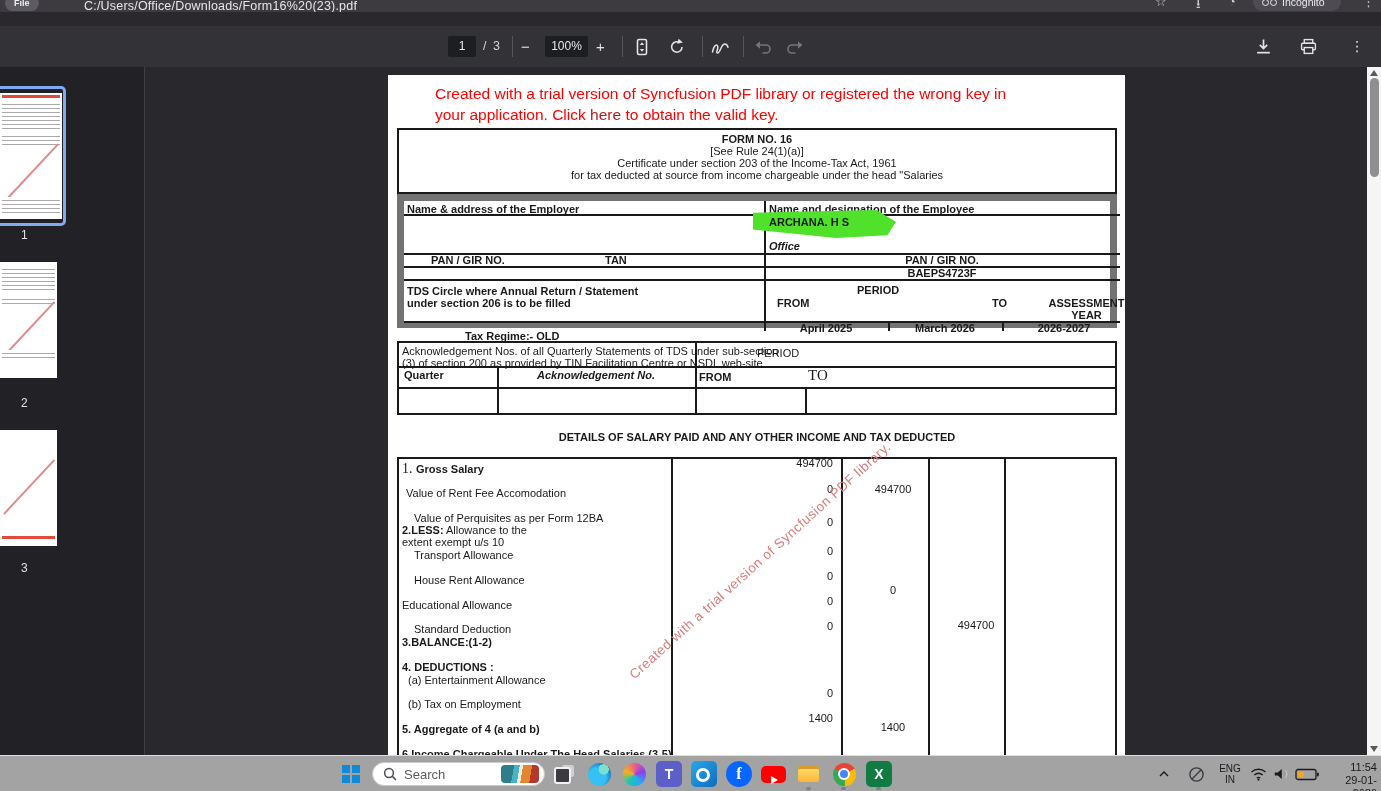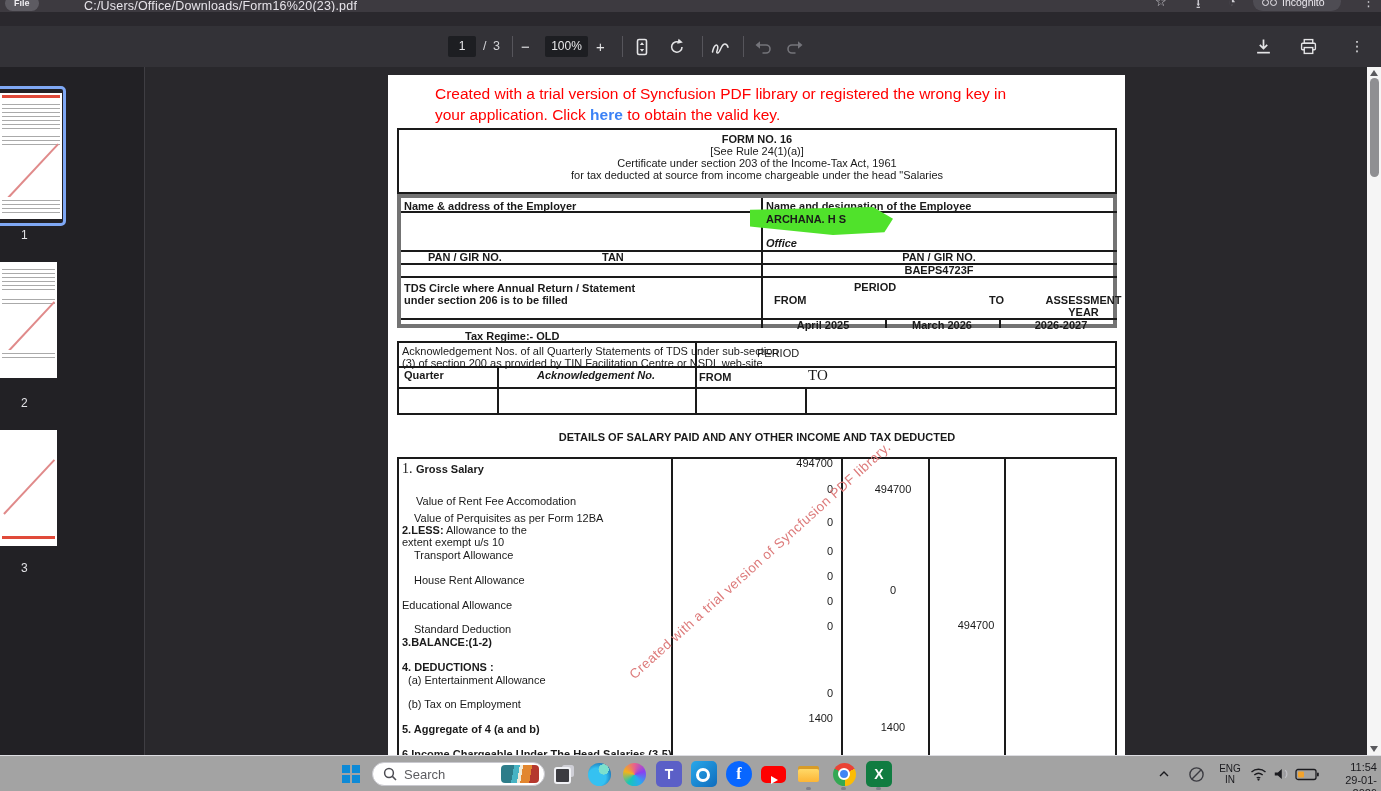--- a/index.html
+++ b/index.html
@@ -52,21 +52,21 @@
   .banner1{position:absolute;left:47px;top:10px;font-size:15.5px;width:660px;}
   .banner2{position:absolute;left:47px;top:31px;font-size:15.5px;}
   .hdr-box{position:absolute;left:9px;top:53px;width:720px;height:66px;border:2px solid #1a1a1a;text-align:center;}
   .hdr-box div{width:100%;}
   .abs{position:absolute;white-space:nowrap;}
   .b{font-weight:bold;}
   .ctr{text-align:center;}
   .hline{position:absolute;height:1.5px;background:#1a1a1a;}
   .vline{position:absolute;width:1.5px;background:#1a1a1a;}
 
-  .emp-table{position:absolute;left:9px;top:119px;width:720px;height:134px;border:4px solid #737373;}
+  .emp-table{position:absolute;left:9px;top:119px;width:720px;height:134px;border:7px solid #737373;}
   .ack-table{position:absolute;left:9px;top:266px;width:720px;height:74px;border:2px solid #1a1a1a;}
   .salary-table{position:absolute;left:9px;top:382px;width:720px;height:298px;
                 border:2px solid #1a1a1a;border-bottom:none;}
   .highlight{position:absolute;left:349px;top:9px;width:143px;height:28px;
              clip-path:polygon(0% 10%,86% 0%,100% 42%,94% 90%,58% 100%,0% 70%);}
   .serif{font-family:"Liberation Serif",serif;font-size:14px;}
   .watermark{position:absolute;left:172px;top:478px;width:400px;text-align:center;
              transform:rotate(-42deg);transform-origin:50% 50%;
              font-size:13.5px;letter-spacing:.5px;white-space:nowrap;}
   .srow{position:absolute;white-space:nowrap;}
@@ -203,21 +203,21 @@
       <div class="thumb-page" style="left:0;top:363px;width:57px;height:116px;">
         <div class="t-diag" style="left:-8px;top:56px;width:74px;"></div>
         <div class="t-redtop" style="top:106px;"></div>
       </div>
       <div class="thumb-label" style="left:21px;top:494px;">3</div>
     </div>
     <div class="v-divider"></div>
 
     <div class="pdf-page">
       <div class="banner1" style="color: rgb(255, 0, 0);">Created with a trial version of Syncfusion PDF library or registered the wrong key in</div>
-      <div class="banner2" style="color: rgb(255, 0, 0);"><span>your application. Click </span><span id="banner-link" style="color: #3b82f6; font-weight: bold;">here</span><span> to obtain the valid key.</span></div>
+      <div class="banner2" style="color: rgb(255, 0, 0);"><span>your application. Click </span><span id="banner-link" style="color: #b91c1c;">here</span><span> to obtain the valid key.</span></div>
 
       <div class="hdr-box">
         <div class="b" style="margin-top:3px;">FORM NO. 16</div>
         <div>[See Rule 24(1)(a)]</div>
         <div>Certificate under section 203 of the Income-Tax Act, 1961</div>
         <div>for tax deducted at source from income chargeable under the head "Salaries</div>
       </div>
 
       <div class="emp-table">
         <div class="hline" style="left:0;top:13px;width:716px;"></div>
@@ -270,21 +270,21 @@
       <div class="abs b ctr" style="left:9px;top:356px;width:720px;">DETAILS OF SALARY PAID AND ANY OTHER INCOME AND TAX DEDUCTED</div>
 
       <div class="salary-table">
         <div class="vline" style="left:272px;top:0;height:296px;"></div>
         <div class="vline" style="left:442px;top:0;height:296px;"></div>
         <div class="vline" style="left:529px;top:0;height:296px;"></div>
         <div class="vline" style="left:605px;top:0;height:296px;"></div>
       </div>
       <div id="salary-layer">
           <div class="srow" style="left: 14px; top: 386px;"><span class="serif">1. </span><b>Gross Salary</b></div>
-          <div class="srow" style="left: 28px; top: 412px; margin-top: 8px;">Value of Rent Fee Accomodation</div>
+          <div class="srow" style="left: 18px; top: 412px;">Value of Rent Fee Accomodation</div>
           <div class="srow" style="left: 26px; top: 437px;">Value of Perquisites as per Form 12BA</div>
           <div class="srow" style="left: 14px; top: 449px;"><b>2.LESS:</b> Allowance to the</div>
           <div class="srow" style="left: 14px; top: 461px;">extent exempt u/s 10</div>
           <div class="srow" style="left: 26px; top: 474px;">Transport Allowance</div>
           <div class="srow" style="left: 26px; top: 499px;">House Rent Allowance</div>
           <div class="srow" style="left: 14px; top: 524px;">Educational Allowance</div>
           <div class="srow" style="left: 26px; top: 548px;">Standard Deduction</div>
           <div class="srow" style="left: 14px; top: 561px;"><b>3.BALANCE:(1-2)</b></div>
           <div class="srow" style="left: 14px; top: 586px;"><b>4. DEDUCTIONS :</b></div>
           <div class="srow" style="left: 20px; top: 599px;">(a) Entertainment Allowance</div>

